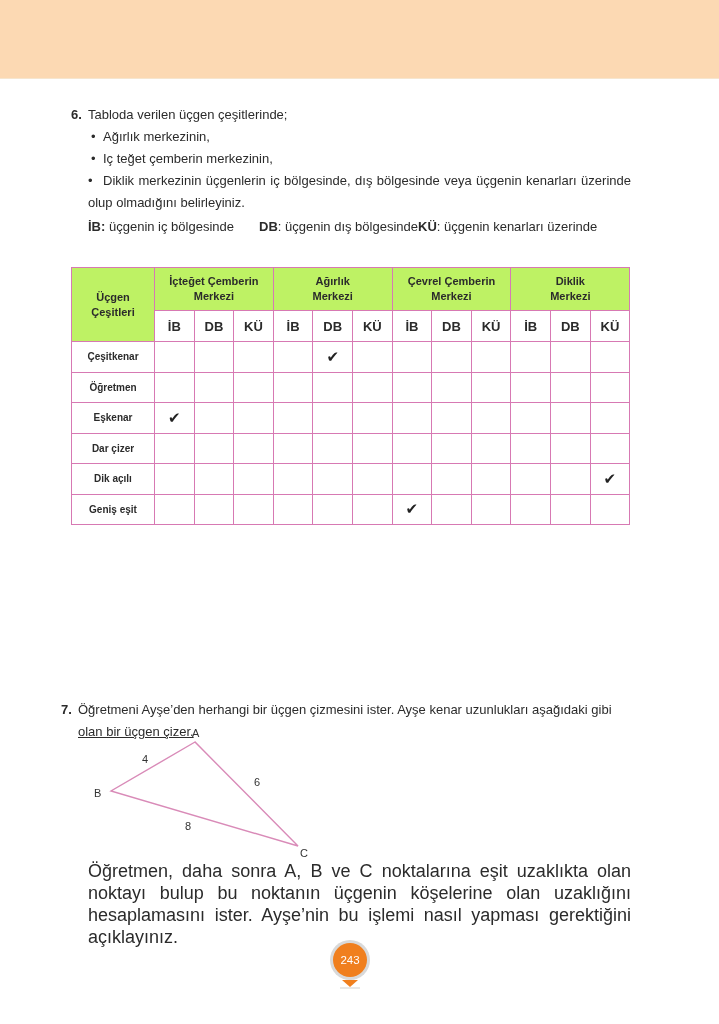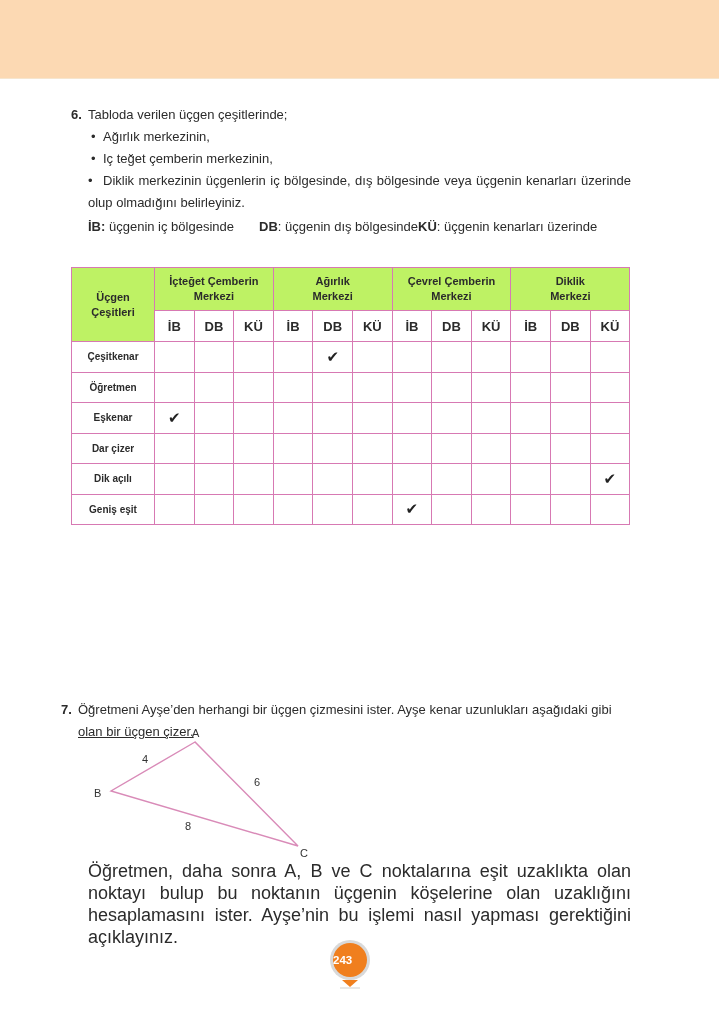--- a/index.html
+++ b/index.html
@@ -54,22 +54,22 @@
       font-size: 18px; line-height: 22px; text-align: justify;
     }
     .fig { position: absolute; left: 0; top: 0; }
     .fig text { font-family: "Liberation Sans", sans-serif; font-size: 11px; fill: #333; }
 
     .page-badge {
       position: absolute; left: 333px; top: 943px; width: 34px; height: 34px;
       border-radius: 50%;
       background: #f07f1e;
       box-shadow: 0 0 0 3px #d9d9d9;
-      color: #fff; font-size: 11.5px; font-weight: bold;
-      display: flex; align-items: center; 
+      color: #fff; font-size: 11.5px; font-weight: normal;
+      display: flex; align-items: center; justify-content: center;
     }
     .page-arrow {
       position: absolute; left: 342px; top: 980px; width: 0; height: 0;
       border-left: 8px solid transparent; border-right: 8px solid transparent;
       border-top: 7px solid #f07f1e;
     }
     .page-arrow-base {
       position: absolute; left: 340px; top: 987px; width: 20px; height: 2px;
       background: #e8e8e8;
     }

